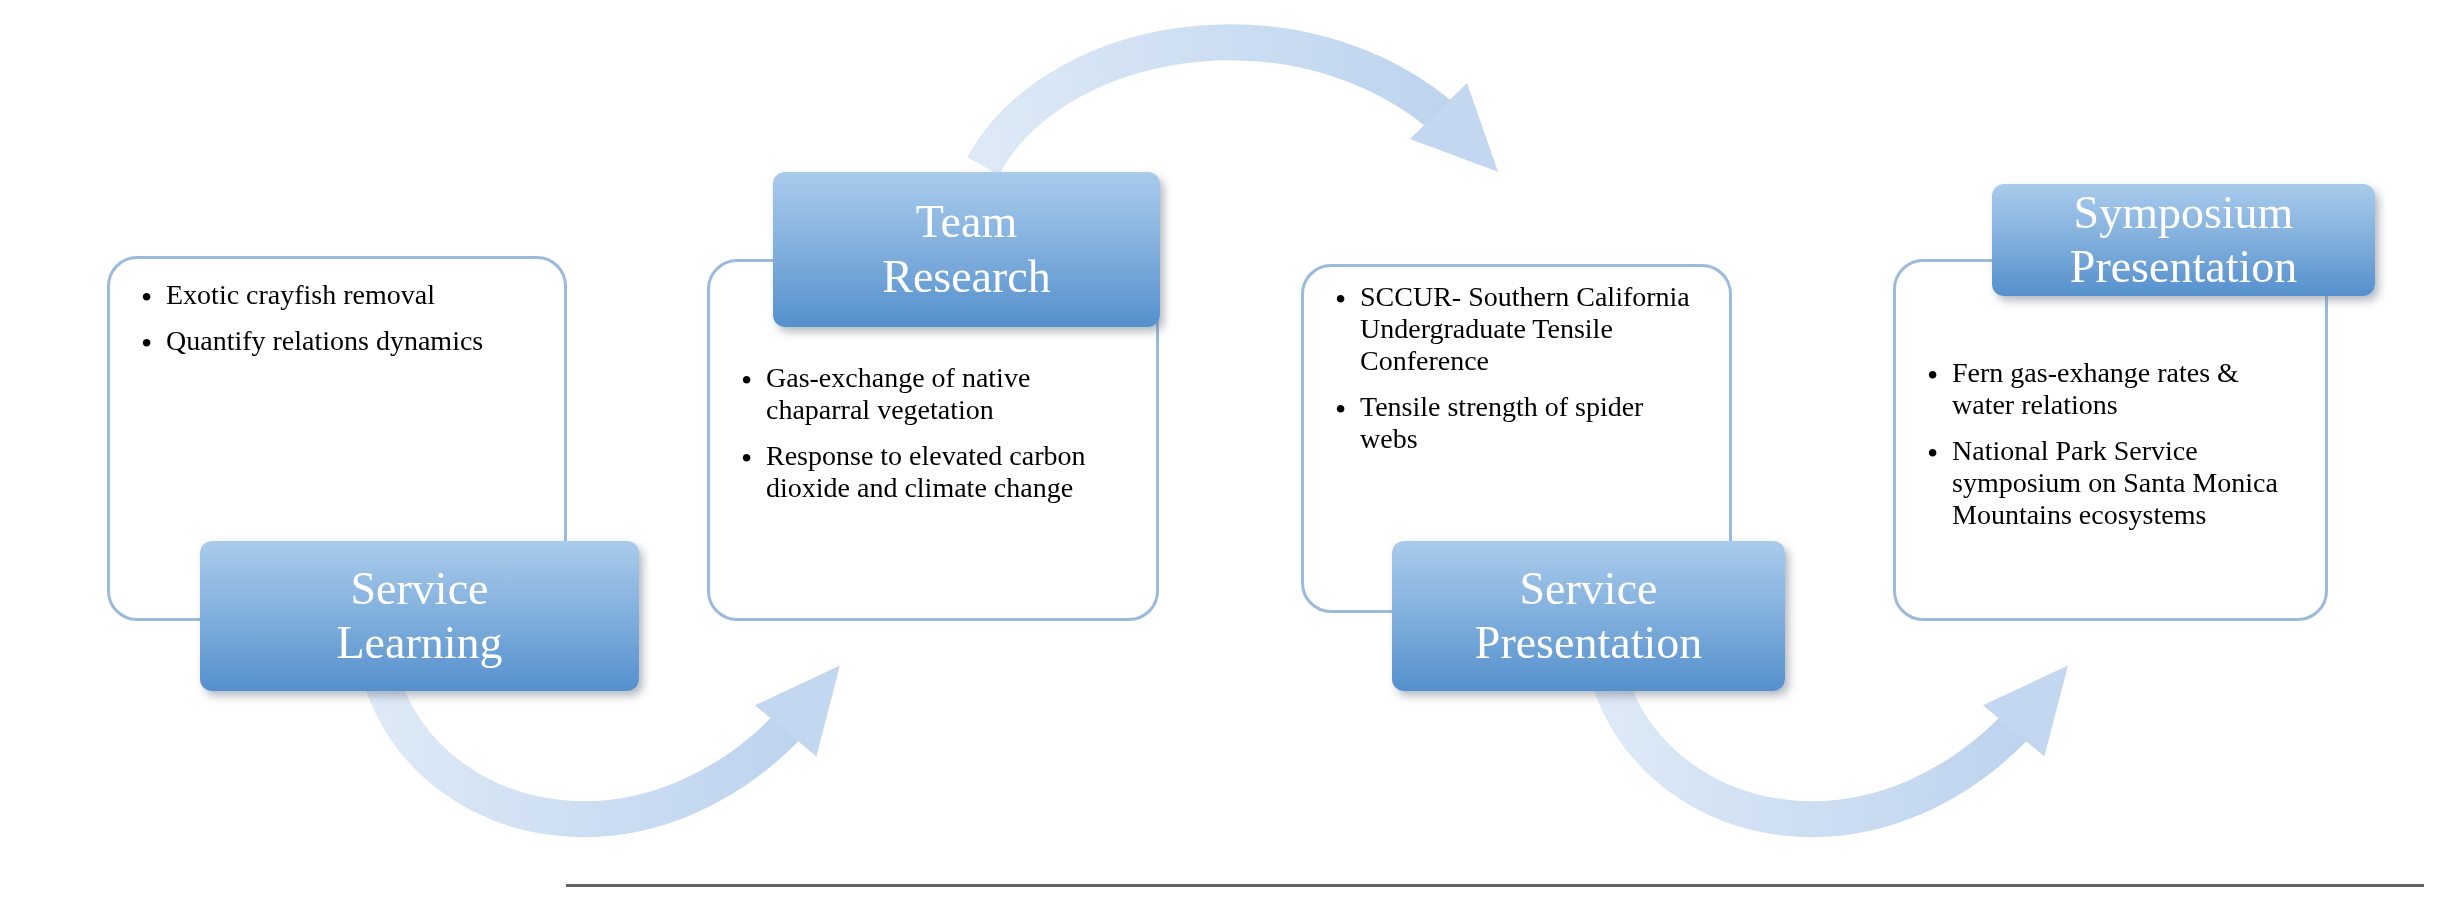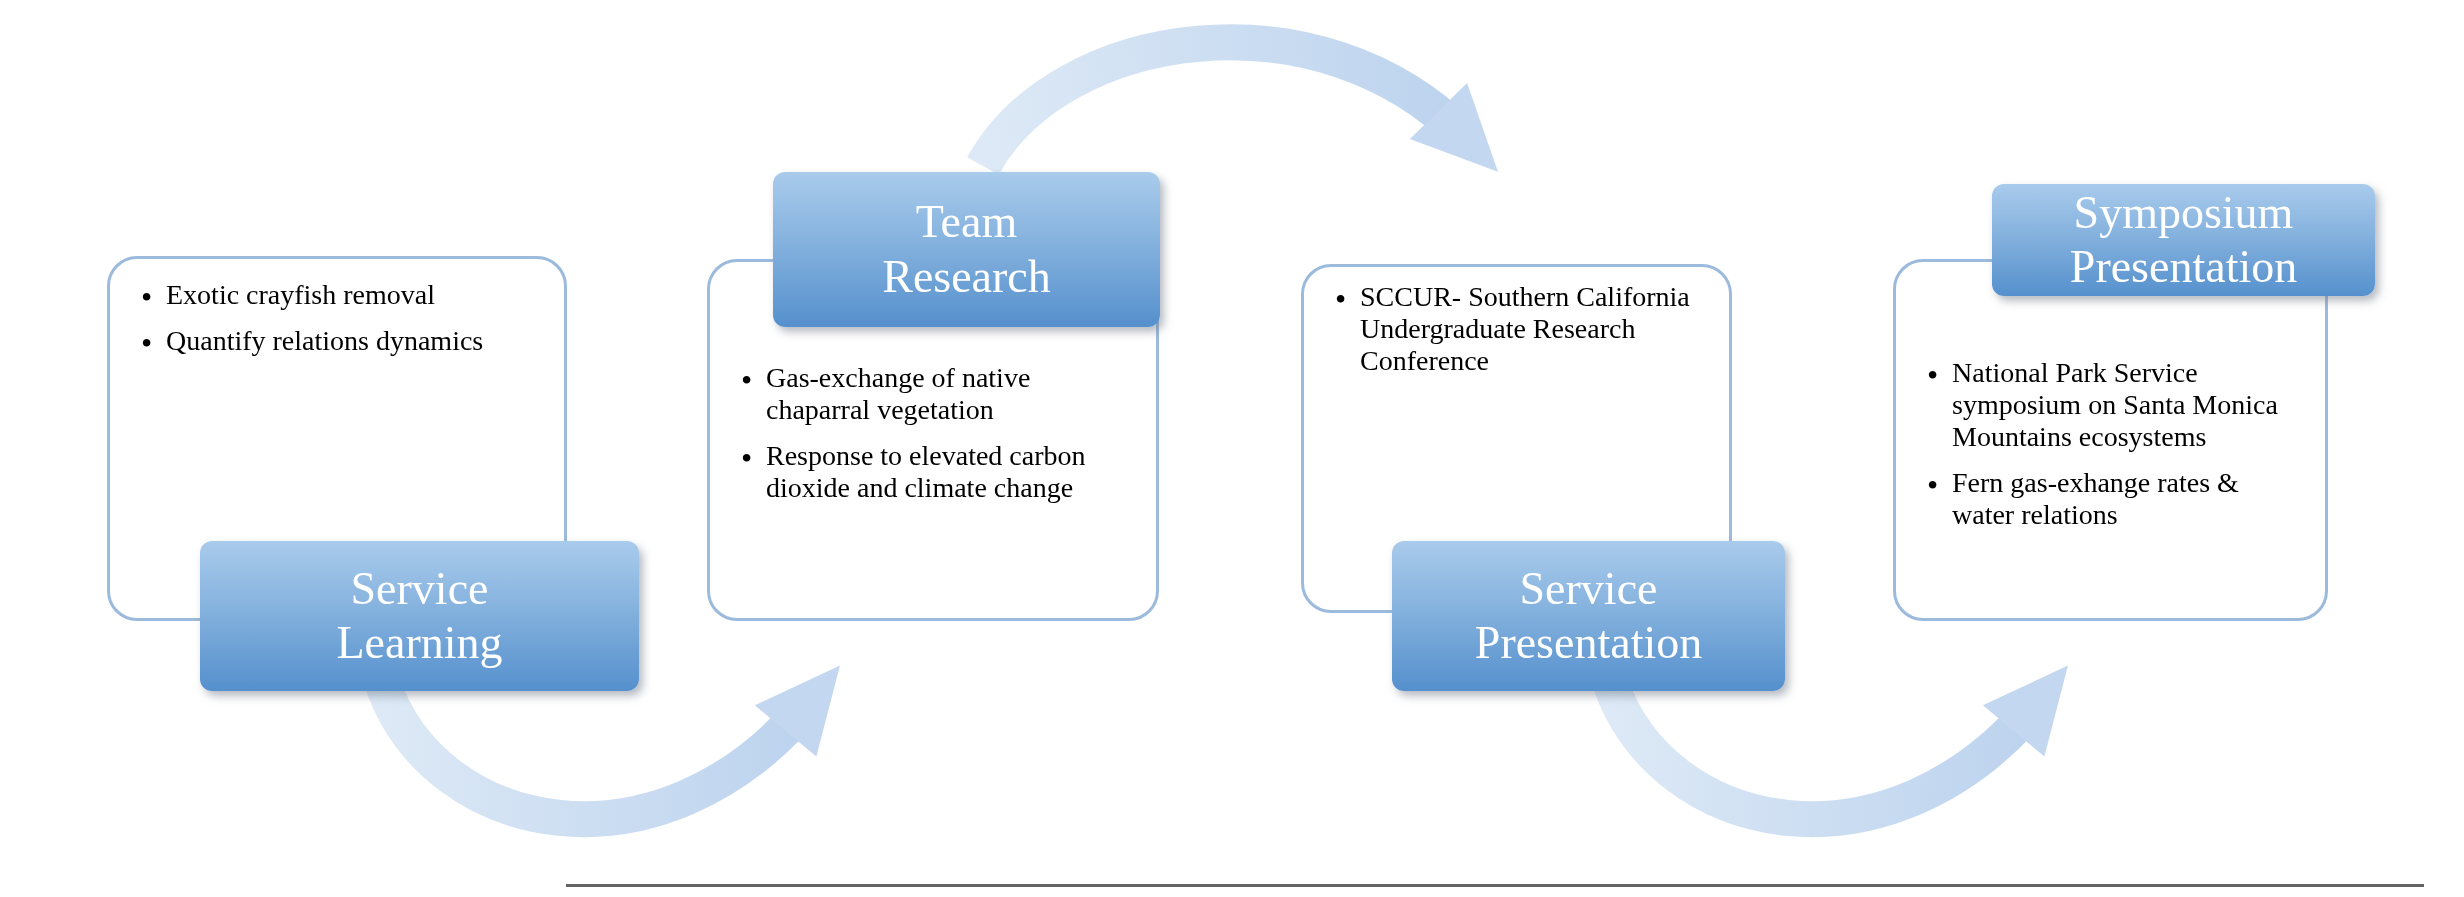--- a/index.html
+++ b/index.html
@@ -134,30 +134,31 @@
     <ul class="bullets">
       <li>Gas-exchange of native chaparral vegetation</li>
       <li>Response to elevated carbon dioxide and climate change</li>
     </ul>
   </div>
   <div id="label2" class="stage-label">Team
 Research</div>
 
   <div id="card3" class="card">
     <ul class="bullets">
-      <li>SCCUR- Southern California Undergraduate Research Conference</li>
+      <li>SCCUR- Southern California Undergraduate Tensile Conference</li>
+      <li>Tensile strength of spider webs</li>
     </ul>
   </div>
   <div id="label3" class="stage-label">Service
 Presentation</div>
 
   <div id="card4" class="card">
     <ul class="bullets">
+      <li>Fern gas-exhange rates &amp; water relations</li>
       <li>National Park Service symposium on Santa Monica Mountains ecosystems</li>
-      <li>Fern gas-exhange rates &amp; water relations</li>
     </ul>
   </div>
   <div id="label4" class="stage-label">Symposium
 Presentation</div>
 
   <div class="baseline"></div>
 
 </div>
 
 </body></html>

